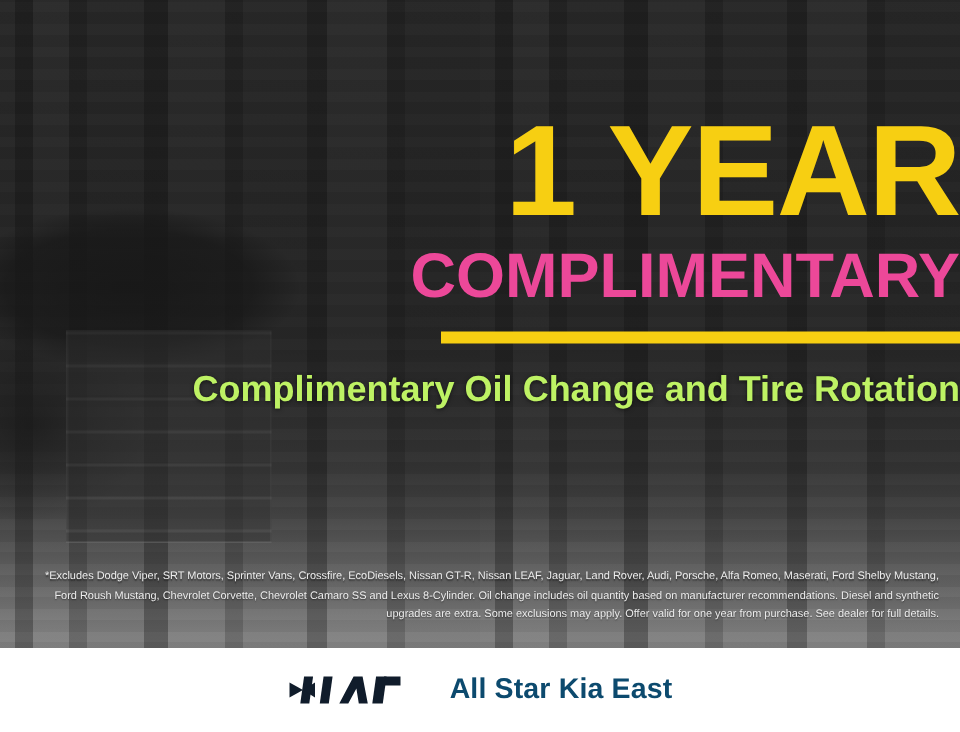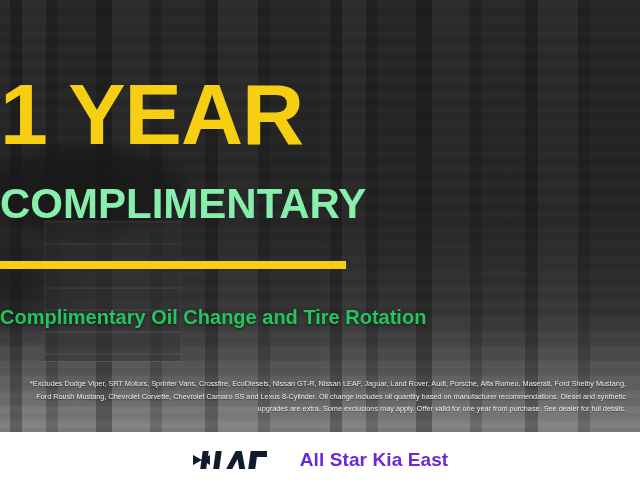--- a/index.html
+++ b/index.html
@@ -91,57 +91,56 @@
         rgba(90,90,90,.34) 88%,
         rgba(95,95,95,.30) 100%);
   }
 
   
   .content {
     position: absolute;
     inset: 0;
     display: flex;
     flex-direction: column;
-    align-items: flex-start;
-    gap: 20px;
+    align-items: flex-end;
   }
 
   .headline-year {
     margin-top: 78px;
     color: #f7cf12;
     font-size: 86px;
     line-height: .86;
     font-weight: 700;
     letter-spacing: -1px;
     text-align: center;
     white-space: nowrap;
   }
 
   .headline-sub {
     margin-top: 10px;
-    color: #86efac;
+    color: #ec4899;
     font-size: 42px;
     line-height: 1.03;
     font-weight: 700;
     letter-spacing: 0px;
     text-align: center;
     white-space: nowrap;
   }
 
   .divider-bar {
     width: 346px;
     height: 8px;
     background: #f7cf12;
     margin-top: 16px;
   }
 
   .offer-text {
     margin-top: 15px;
-    color: #22c55e;
-    font-size: 20px;
+    color: #bef264;
+    font-size: 24px;
     line-height: 1.30;
     font-weight: 700;
     text-align: center;
     text-shadow: 0 1px 3px rgba(0,0,0,.55);
     max-width: 600px;
   }
 
   .disclaimer {
     position: absolute;
     left: 14px;
@@ -166,21 +165,21 @@
     align-items: center;
     justify-content: center;
     gap: 22px;
   }
   .kia-logo {
     display: block;
     width: 86px;
     height: 22px;
   }
   .dealer-name {
-    color: #6d28d9;
+    color: #0c4a6e;
     font-size: 19px;
     font-weight: 700;
     letter-spacing: .1px;
     white-space: nowrap;
   }
 </style>
 </head>
 <body>
 
 <div class="ad-banner">

